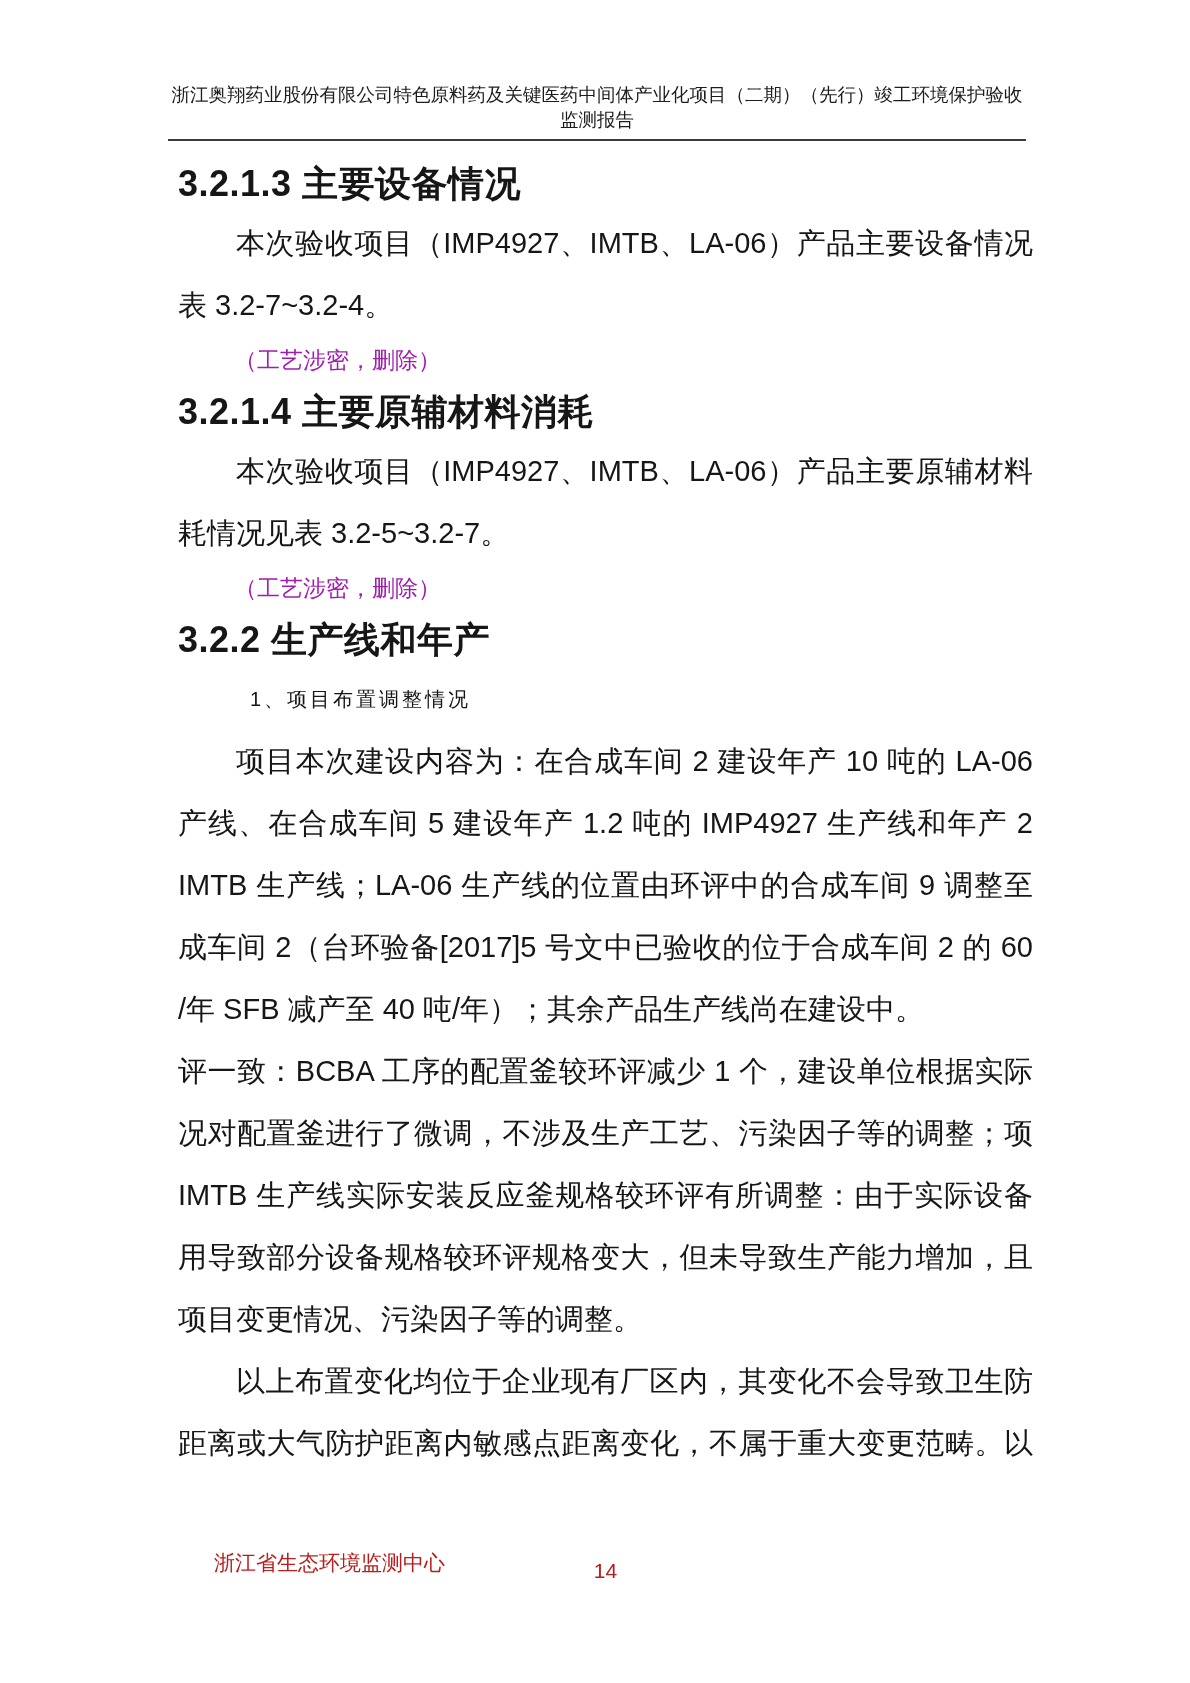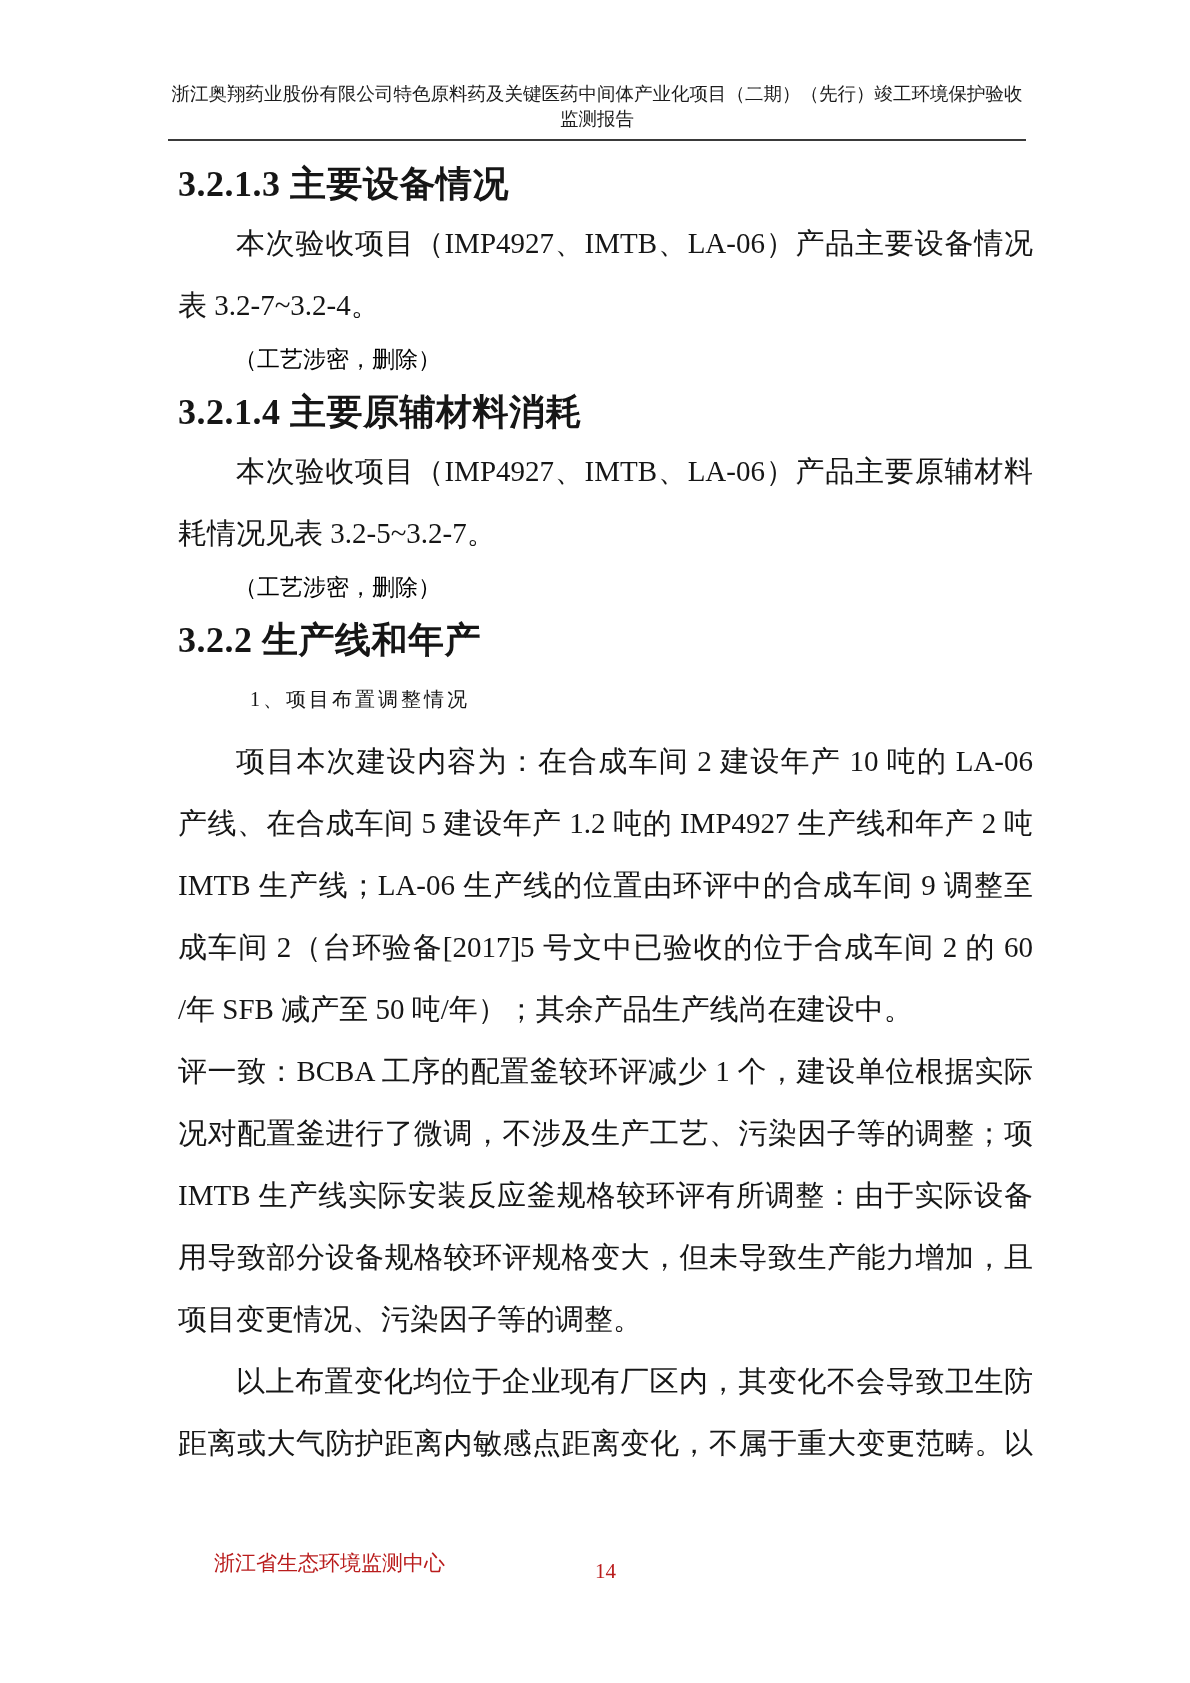--- a/index.html
+++ b/index.html
@@ -5,21 +5,21 @@
   html, body {
     margin: 0;
     padding: 0;
     background: #ffffff;
   }
   .page {
     position: relative;
     width: 1190px;
     height: 1683px;
     background: #ffffff;
-    font-family: Liberation Serif, serif;
+    font-family: Liberation Sans, sans-serif;
     color: #161616;
     overflow: hidden;
   }
   
   .doc-header {
     position: absolute;
     top: 82px;
     left: 168px;
     width: 858px;
     text-align: center;
@@ -57,21 +57,21 @@
     text-align-last: justify;
     overflow: hidden;
   }
   .bl.ind { padding-left: 58px; }
   .bl.ind.just { padding-left: 58px; width: 797px; }
   .note {
     height: 48px;
     line-height: 48px;
     font-size: 23px;
     padding-left: 56px;
-    color: #000000;
+    color: #a21caf;
     white-space: nowrap;
   }
   .subitem {
     height: 62px;
     line-height: 62px;
     font-size: 20px;
     padding-left: 72px;
     letter-spacing: 3px;
     white-space: nowrap;
   }
@@ -117,21 +117,21 @@
     <div class="h-sec">3.2.1.4 主要原辅材料消耗</div>
     <div class="bl ind just">本次验收项目（IMP4927、IMTB、LA-06）产品主要原辅材料消</div>
     <div class="bl">耗情况见表 3.2-5~3.2-7。</div>
     <div class="note">（工艺涉密，删除）</div>
     <div class="h-sec">3.2.2 生产线和年产</div>
     <div class="subitem">1、项目布置调整情况</div>
     <div class="bl ind just">项目本次建设内容为：在合成车间 2 建设年产 10 吨的 LA-06 生</div>
     <div class="bl just">产线、在合成车间 5 建设年产 1.2 吨的 IMP4927 生产线和年产 2 吨的</div>
     <div class="bl just">IMTB 生产线；LA-06 生产线的位置由环评中的合成车间 9 调整至合</div>
     <div class="bl just">成车间 2（台环验备[2017]5 号文中已验收的位于合成车间 2 的 60 吨</div>
-    <div class="bl">/年 SFB 减产至 50 吨/年）；其余产品生产线尚在建设中。</div>
+    <div class="bl">/年 SFB 减产至 40 吨/年）；其余产品生产线尚在建设中。</div>
     <div class="bl just">评一致：BCBA 工序的配置釜较环评减少 1 个，建设单位根据实际情</div>
     <div class="bl just">况对配置釜进行了微调，不涉及生产工艺、污染因子等的调整；项目</div>
     <div class="bl just">IMTB 生产线实际安装反应釜规格较环评有所调整：由于实际设备共</div>
     <div class="bl just">用导致部分设备规格较环评规格变大，但未导致生产能力增加，且不</div>
     <div class="bl">项目变更情况、污染因子等的调整。</div>
     <div class="bl ind just">以上布置变化均位于企业现有厂区内，其变化不会导致卫生防护</div>
     <div class="bl just">距离或大气防护距离内敏感点距离变化，不属于重大变更范畴。以上</div>
   </div>
 
   <div class="doc-footer">

